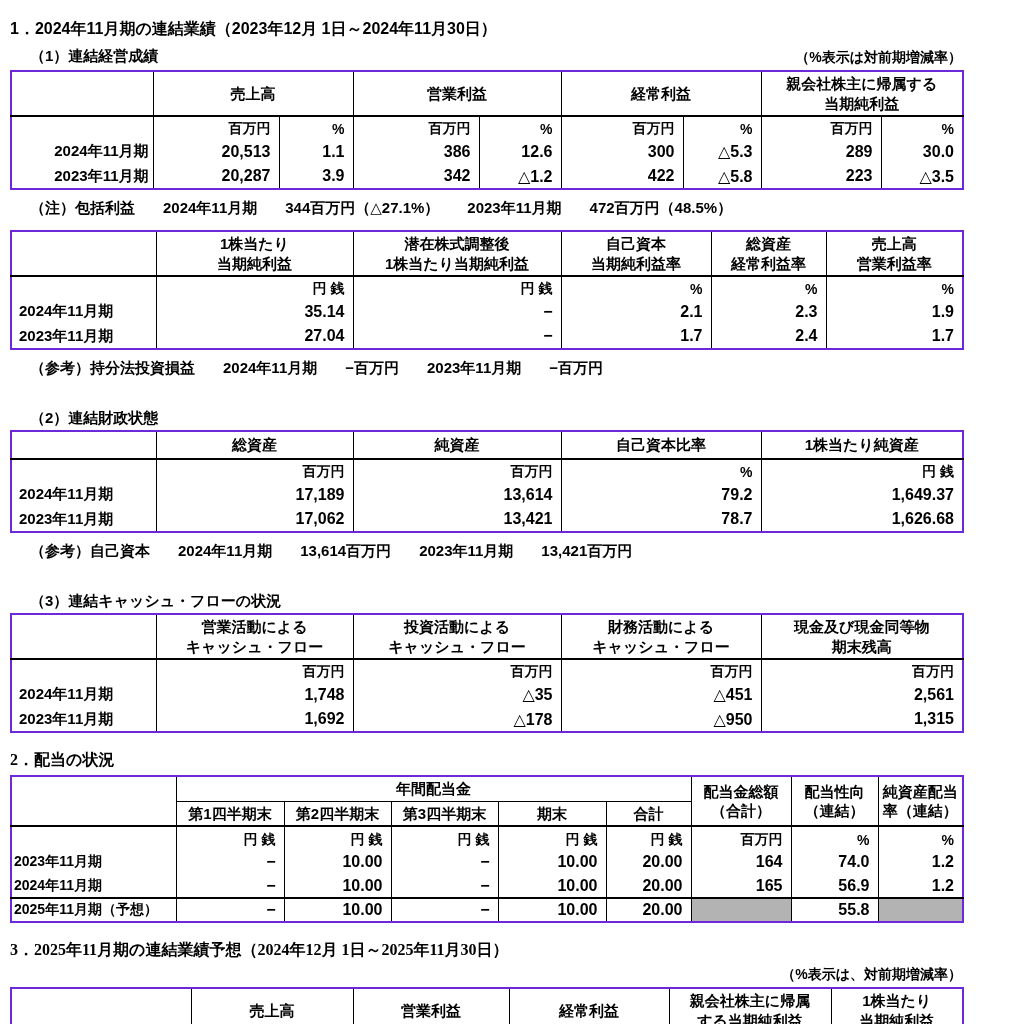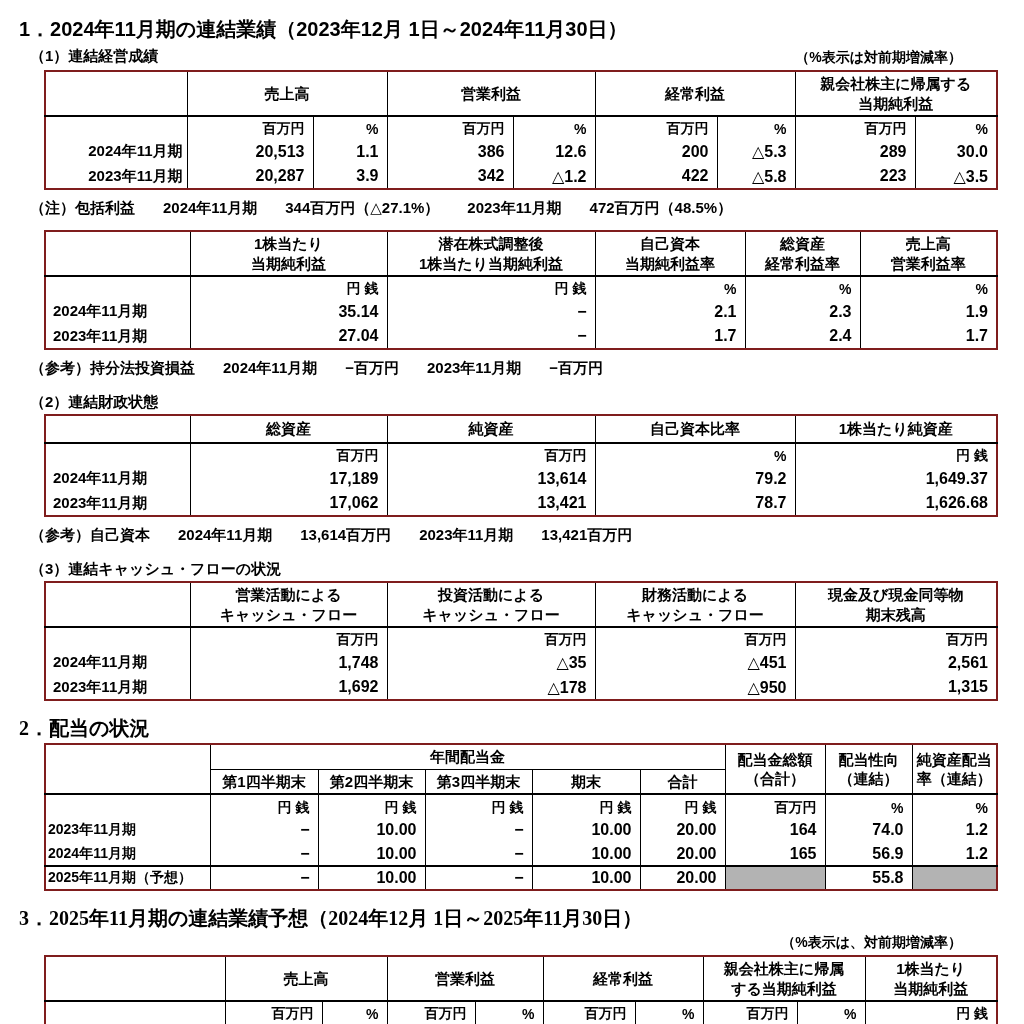--- a/index.html
+++ b/index.html
@@ -5,27 +5,27 @@
   html,body{margin:0;padding:0;}
   body{
     width:1024px;height:1024px;background:#ffffff;color:#000;
     font-family:"Liberation Sans","DejaVu Sans",sans-serif;
     font-weight:bold;
     -webkit-font-smoothing:antialiased;
   }
   .page{box-sizing:border-box;width:1024px;padding:8px 62px 0 10px;}
 
   .top-note{text-align:right;font-size:15px;line-height:18px;}
-  .sec-title{font-size:20px;margin:10px 0 4px 9px;line-height:22px;}
+  .sec-title{font-size:16px;margin:10px 0 4px 0;line-height:22px;}
   .row-between{display:flex;justify-content:space-between;align-items:flex-end;margin:6px 0 4px 0;}
   .sub-title{font-size:15px;margin-left:20px;line-height:20px;}
   .pct-note{font-size:14px;line-height:18px;}
   .pct-note.right{text-align:right;margin:4px 0 4px 0;}
 
-  table{border-collapse:collapse;table-layout:fixed;width:952px;border:2px solid #7f1d1d;margin-top:2px;margin-left:34px;}
+  table{border-collapse:collapse;table-layout:fixed;width:952px;border:2px solid #6d28d9;margin-top:2px;}
   th{
     border:1px solid #000;font-size:15px;font-weight:bold;text-align:center;
     vertical-align:middle;padding:2px 2px;line-height:1.3;height:30px;box-sizing:border-box;
   }
   th.pre{white-space:pre-line;height:auto;}
   td{
     border-left:1px solid #000;border-right:1px solid #000;border-top:none;border-bottom:none;
     font-size:16px;text-align:right;padding:1px 8px 1px 2px;height:25px;box-sizing:border-box;
     white-space:nowrap;overflow:hidden;
   }
@@ -36,21 +36,21 @@
   tr.sep td{border-top:2px solid #000;}
   td.shade{background:var(--shade,#b3b3b3);}
 
   #t1 thead th{height:36px;}
   #t5 th{height:24px;font-size:15px;}
   #t5 td.lbl{font-size:14px;padding-left:2px;}
   #t5 td{height:24px;}
   #t3 thead th{height:28px;}
 
   .note{display:flex;gap:28px;font-size:15px;margin:8px 0 12px 20px;line-height:20px;white-space:nowrap;}
-  .gap-lg{margin-top:14px;}
+  .gap-lg{margin-top:30px;}
   .gap-xl{margin-top:16px;font-family:Liberation Serif, serif;}
 </style>
 </head>
 <body>
 
 <div class="page">
 
 
   <div class="sec-title">1．2024年11月期の連結業績（2023年12月 1日～2024年11月30日）</div>
 
@@ -92,21 +92,21 @@
           <td>%</td>
           <td>百万円</td>
           <td>%</td>
         </tr>
         <tr>
           <td class="lbl r">2024年11月期</td>
           <td>20,513</td>
           <td>1.1</td>
           <td>386</td>
           <td>12.6</td>
-          <td>200</td>
+          <td>300</td>
           <td>△5.3</td>
           <td>289</td>
           <td>30.0</td>
         </tr>
         <tr>
           <td class="lbl r">2023年11月期</td>
           <td>20,287</td>
           <td>3.9</td>
           <td>342</td>
           <td>△1.2</td>

